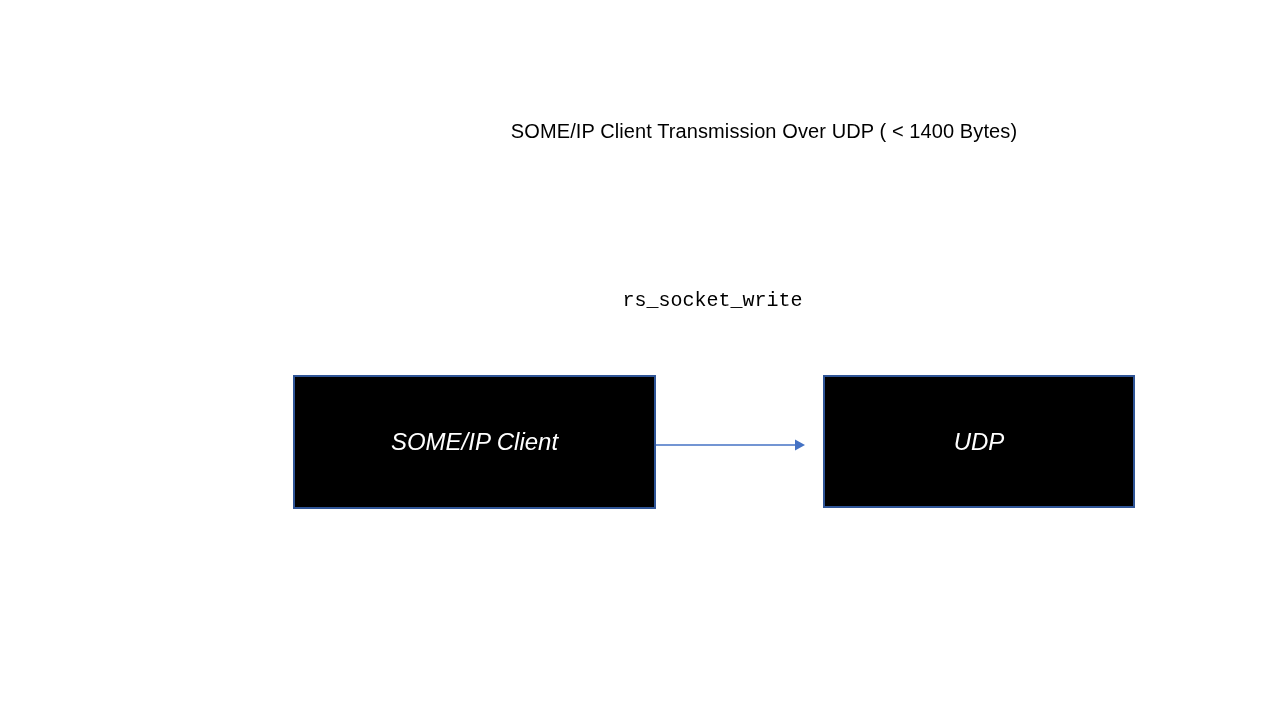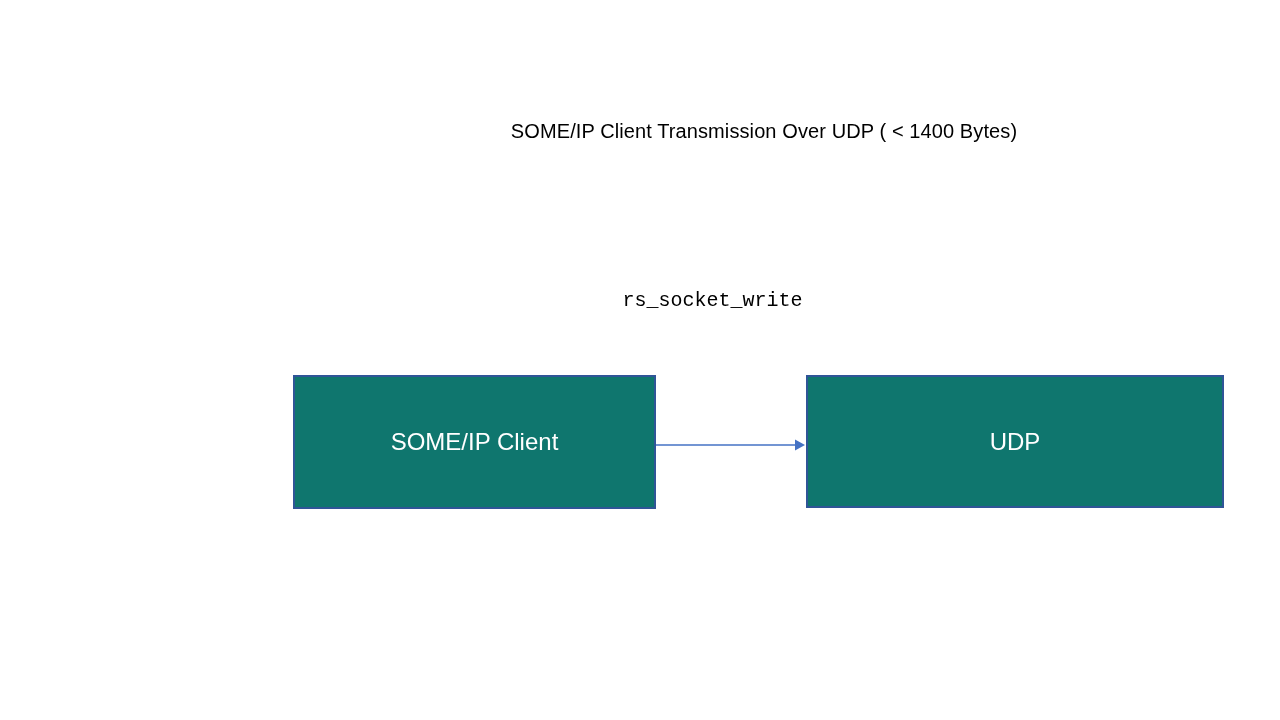--- a/index.html
+++ b/index.html
@@ -48,46 +48,47 @@
     font-size: 20px;
     line-height: 26px;
     color: #000000;
     white-space: pre;
   }
 
   
   .node {
     position: absolute;
     box-sizing: border-box;
-    background: #0f766e;
+    background: #000000;
     border: 2px solid #2f5597;
     display: flex;
     align-items: center;
     justify-content: center;
+    font-style: italic;
   }
   .node-label {
     font-family: "Liberation Sans", sans-serif;
     font-size: 24px;
     line-height: 30px;
     color: #ffffff;
     white-space: pre;
     text-align: center;
     font-weight: 400;
   }
 
   #node-client {
     left: 245px;
     top: 375px;
     width: 363px;
     height: 134px;
   }
   #node-udp {
-    left: 758px;
+    left: 775px;
     top: 375px;
-    width: 418px;
+    width: 312px;
     height: 133px;
   }
 
   
   .connector {
     position: absolute;
     left: 600px;
     top: 425px;
     width: 170px;
     height: 40px;

